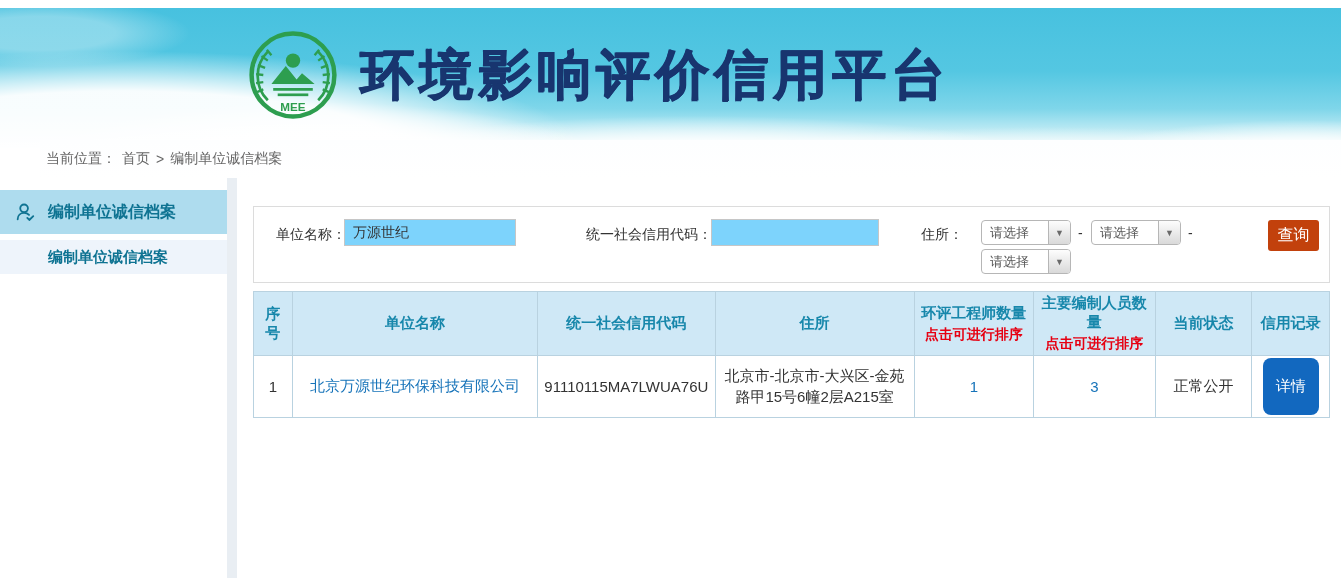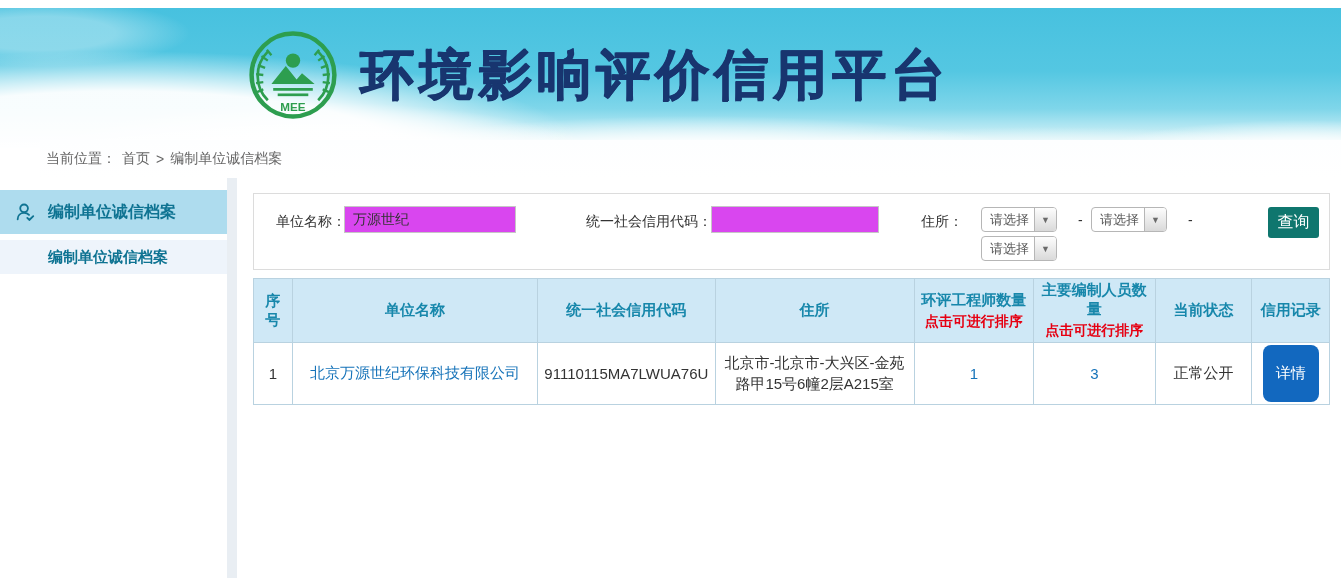--- a/index.html
+++ b/index.html
@@ -49,39 +49,39 @@
   .side-head .ico { width:22px; height:22px; margin-right:12px; flex:0 0 auto; }
   .side-item {
     margin-top:6px; height:34px; background:#eef4fb; display:flex; align-items:center;
     padding-left:48px; color:#0e7392; font-size:15px; font-weight:bold; cursor:pointer;
   }
 
   
   .main { position:absolute; left:253px; top:178px; width:1077px; height:400px; }
 
   
-  .search-panel { position:relative; margin-top:15px; height:77px; border:1px solid #dcdcdc; background:#fff; }
+  .search-panel { position:relative; margin-top:28px; height:77px; border:1px solid #dcdcdc; background:#fff; }
   .fld-label { position:absolute; font-size:14px; color:#333; white-space:nowrap; }
   .txt-input {
-    position:absolute; height:27px; border:1px solid #c6c6c6; background:#d946ef;
+    position:absolute; height:27px; border:1px solid #c6c6c6; background:#7dd3fc;
     font-size:14px; color:#333; padding:0 8px; outline:none; font-family:inherit;
   }
   .combo {
-    position:absolute; width:76px; height:25px; border:1px solid #b6b6b6; border-radius:4px;
+    position:absolute; width:90px; height:25px; border:1px solid #b6b6b6; border-radius:4px;
     background:#fff; display:flex; align-items:stretch; overflow:hidden; cursor:pointer;
   }
   .combo .combo-text { flex:1; font-size:13px; color:#555; display:flex; align-items:center; padding-left:8px; }
   .combo .combo-btn {
     width:22px; border-left:1px solid #b6b6b6; background:linear-gradient(180deg,#fdfdfd,#d9d9d9);
     display:flex; align-items:center; justify-content:center; color:#6a6a6a; font-size:9px;
   }
   .dash { position:absolute; font-size:14px; color:#333; }
   .btn-query {
     position:absolute; left:1014px; top:13px; width:51px; height:31px;
-    background:#0f766e; color:#fff; font-size:16px; border:none; border-radius:3px;
+    background:#c2410c; color:#fff; font-size:16px; border:none; border-radius:3px;
     cursor:pointer; font-family:inherit;
   }
 
   
   .grid { margin-top:8px; width:1077px; border-collapse:collapse; table-layout:fixed; }
   .grid th, .grid td { border:1px solid #b9d2e0; text-align:center; vertical-align:middle; }
   .grid th { background:#cfe8f6; color:#1787ab; font-size:15px; font-weight:bold; height:48px; padding:2px 4px; }
   .grid td { background:#fff; height:46px; font-size:15px; color:#333; padding:2px 6px; }
   .sort-hint { display:block; color:#e60012; font-size:14px; font-weight:bold; margin-top:3px; }
   .cell-link { color:#1673b9; cursor:pointer; text-decoration:none; }

